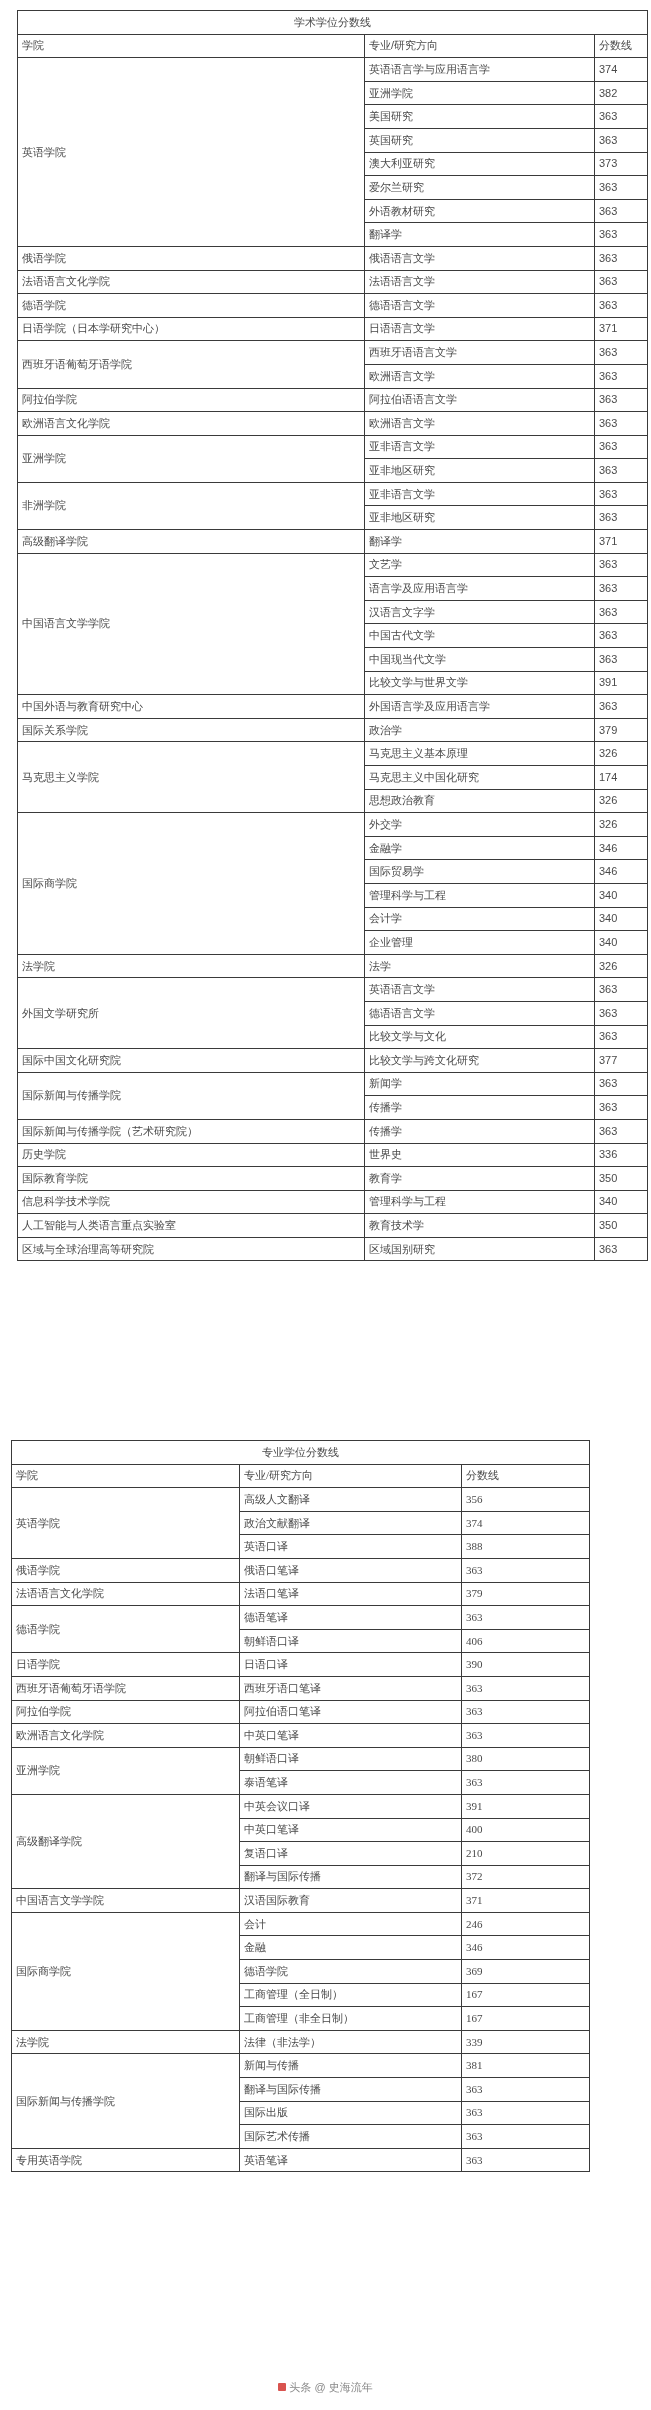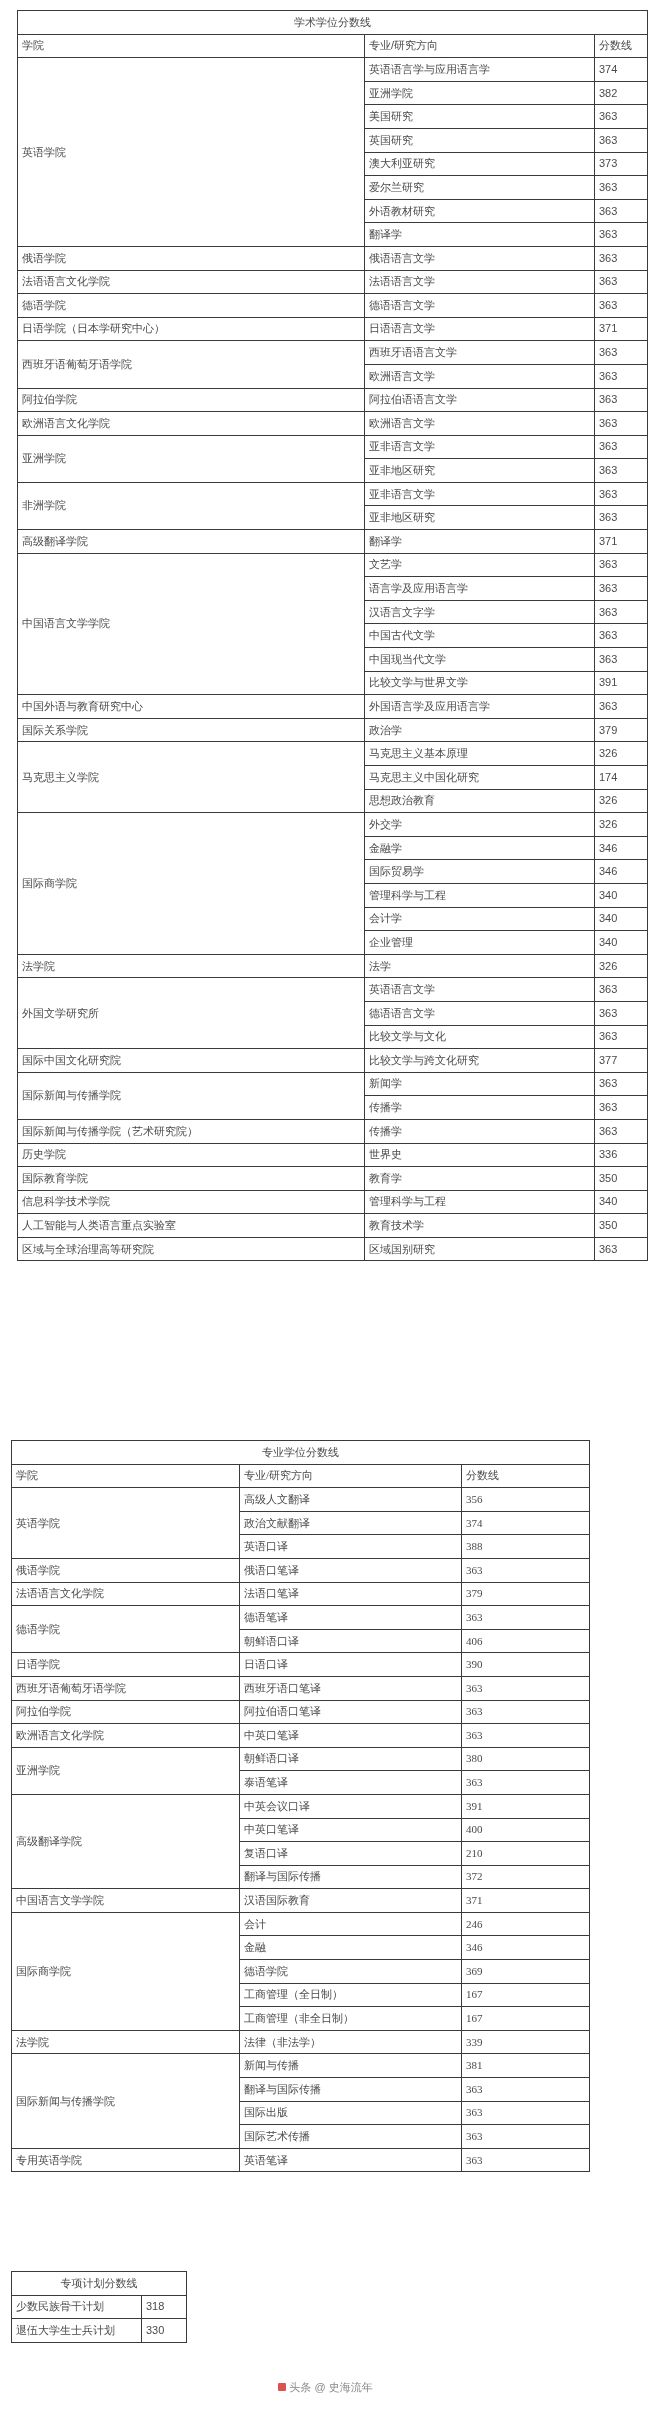--- a/index.html
+++ b/index.html
@@ -494,37 +494,18 @@
           <td>363</td>
         </tr>
         <tr>
           <td>专用英语学院</td>
           <td>英语笔译</td>
           <td>363</td>
         </tr>
       </tbody>
   </table>
 
-  <table class="score-table" id="table-special">
-    <colgroup>
-      <col class="c-plan">
-        <col class="c-score">
-    </colgroup>
-    <tbody id="special-body">
-        <tr>
-          <td colspan="2" class="tbl-title">专项计划分数线</td>
-        </tr>
-        <tr>
-          <td>少数民族骨干计划</td>
-          <td>318</td>
-        </tr>
-        <tr>
-          <td>退伍大学生士兵计划</td>
-          <td>330</td>
-        </tr>
-      </tbody>
-  </table>
 
   <div class="footer">
     <span class="logo-dot" style="background: rgb(217, 83, 79);"></span><span>头条 @ 史海流年</span>
   </div>
 
 </div>
 
 </body></html>

